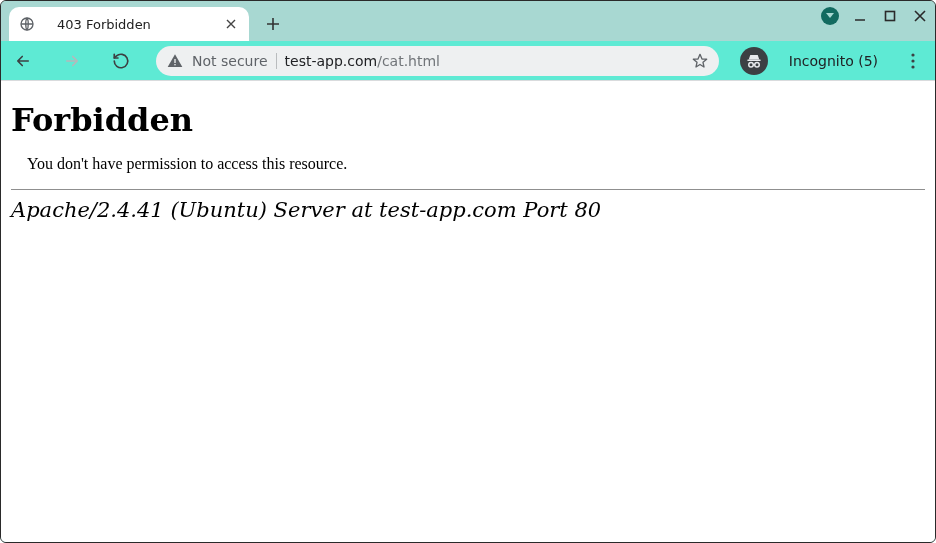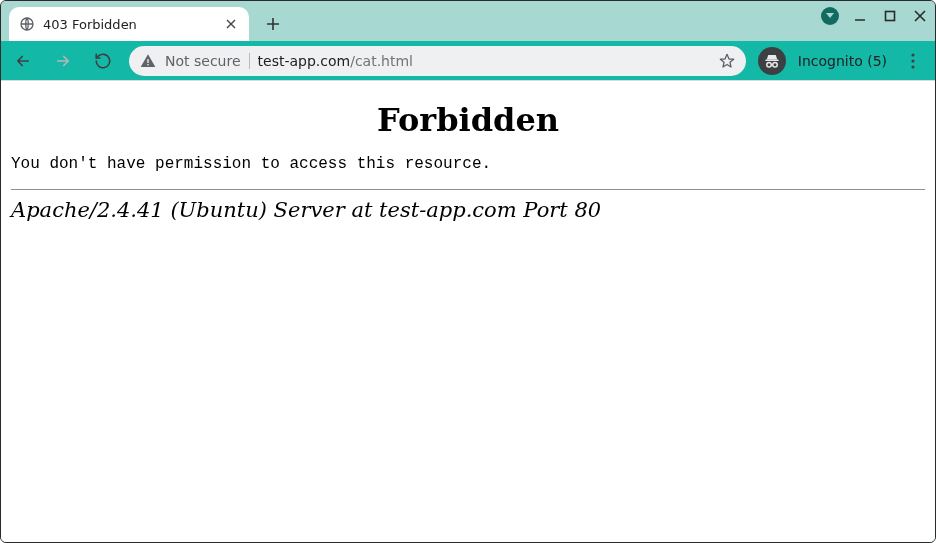--- a/index.html
+++ b/index.html
@@ -30,21 +30,21 @@
   }
   .tab {
     height: 34px;
     width: 240px;
     background: #ffffff;
     border-top-left-radius: 10px;
     border-top-right-radius: 10px;
     display: flex;
     align-items: center;
     padding: 0 10px;
-    gap: 8px;
+    gap: 22px;
     font-size: 13px;
     color: #222;
     position: relative;
     margin-left: 2px;
   }
   .tab .favicon {
     width: 16px; height: 16px;
     display: flex; align-items: center; justify-content: center;
     color: #5f6368;
   }
@@ -72,26 +72,26 @@
     width: 18px; height: 18px; border-radius: 50%;
     background: #126b60;
     display:flex;align-items:center;justify-content:center;
   }
   .wc-dot svg { display:block; }
   .wc-btn { width:18px; height:18px; display:flex;align-items:center;justify-content:center; }
 
   
   .toolbar {
     height: 40px;
-    background: #14b8a6;
+    background: #5eead4;
     border-bottom: 1px solid #d9dbdd;
     display: flex;
     align-items: center;
     padding: 0 8px;
-    gap: 12px;
+    gap: 21px;
   }
   .tbtn {
     width: 28px; height: 28px;
     display:flex;align-items:center;justify-content:center;
     color:#3c4043; border-radius:50%;
   }
   .tbtn.disabled { color:#b6b8ba; }
   .omnibox {
     flex: 1;
     height: 30px;
@@ -123,26 +123,25 @@
     background: #ffffff;
     overflow: auto;
     padding: 10px 10px;
     font-family: "DejaVu Serif", "Times New Roman", Times, serif;
     color: #000;
   }
   .content h1 {
     font-size: 32px;
     margin: 10px 0 16px 0;
     font-weight: bold;
-    text-align: center;
   }
   .content p {
     font-size: 16px;
-    font-family: Liberation Mono, monospace;
-    margin: 0 0 16px 0;
+    font-family: Liberation Serif, serif;
+    margin: 0 0 16px 16px;
   }
   .content hr {
     border: none;
     border-top: 1px solid #8f8f8f;
     margin: 4px 0 8px 0;
   }
   .content address {
     font-style: italic;
     font-size: 21px;
     font-family: "DejaVu Serif", "Times New Roman", Times, serif;

